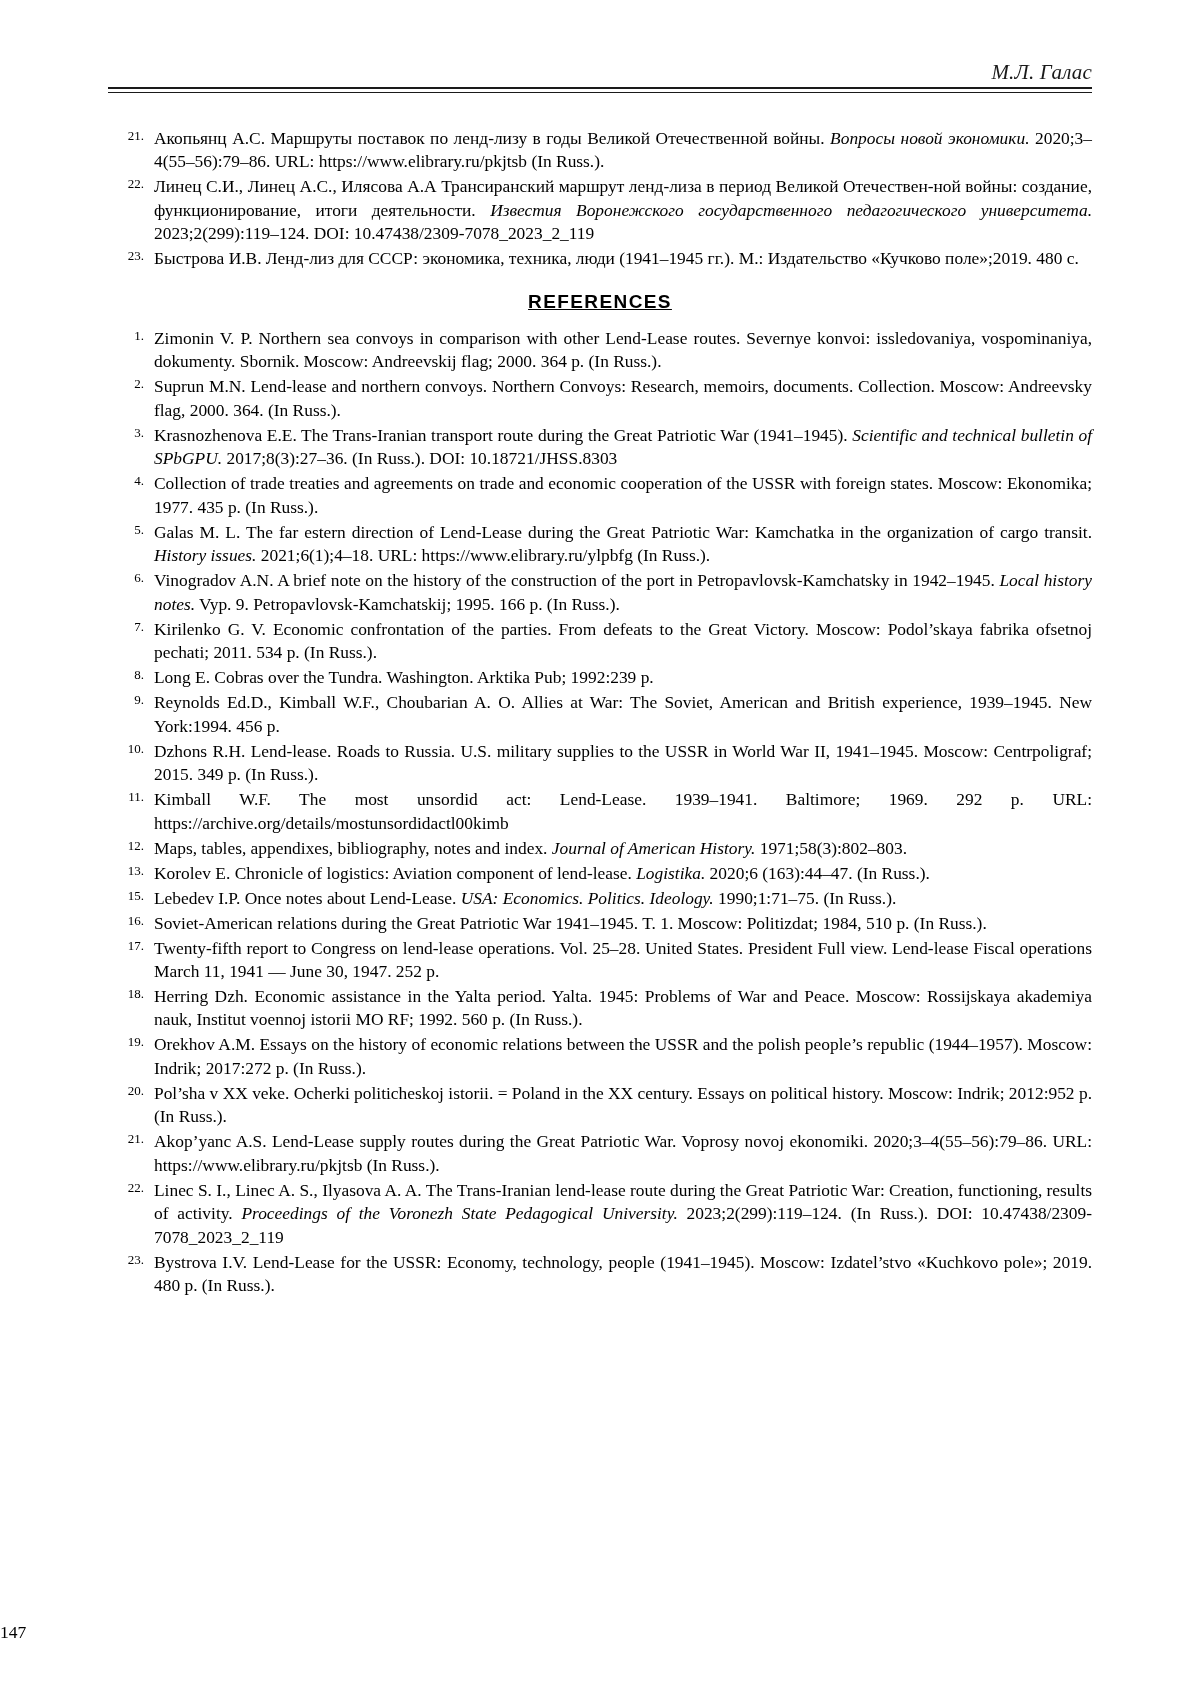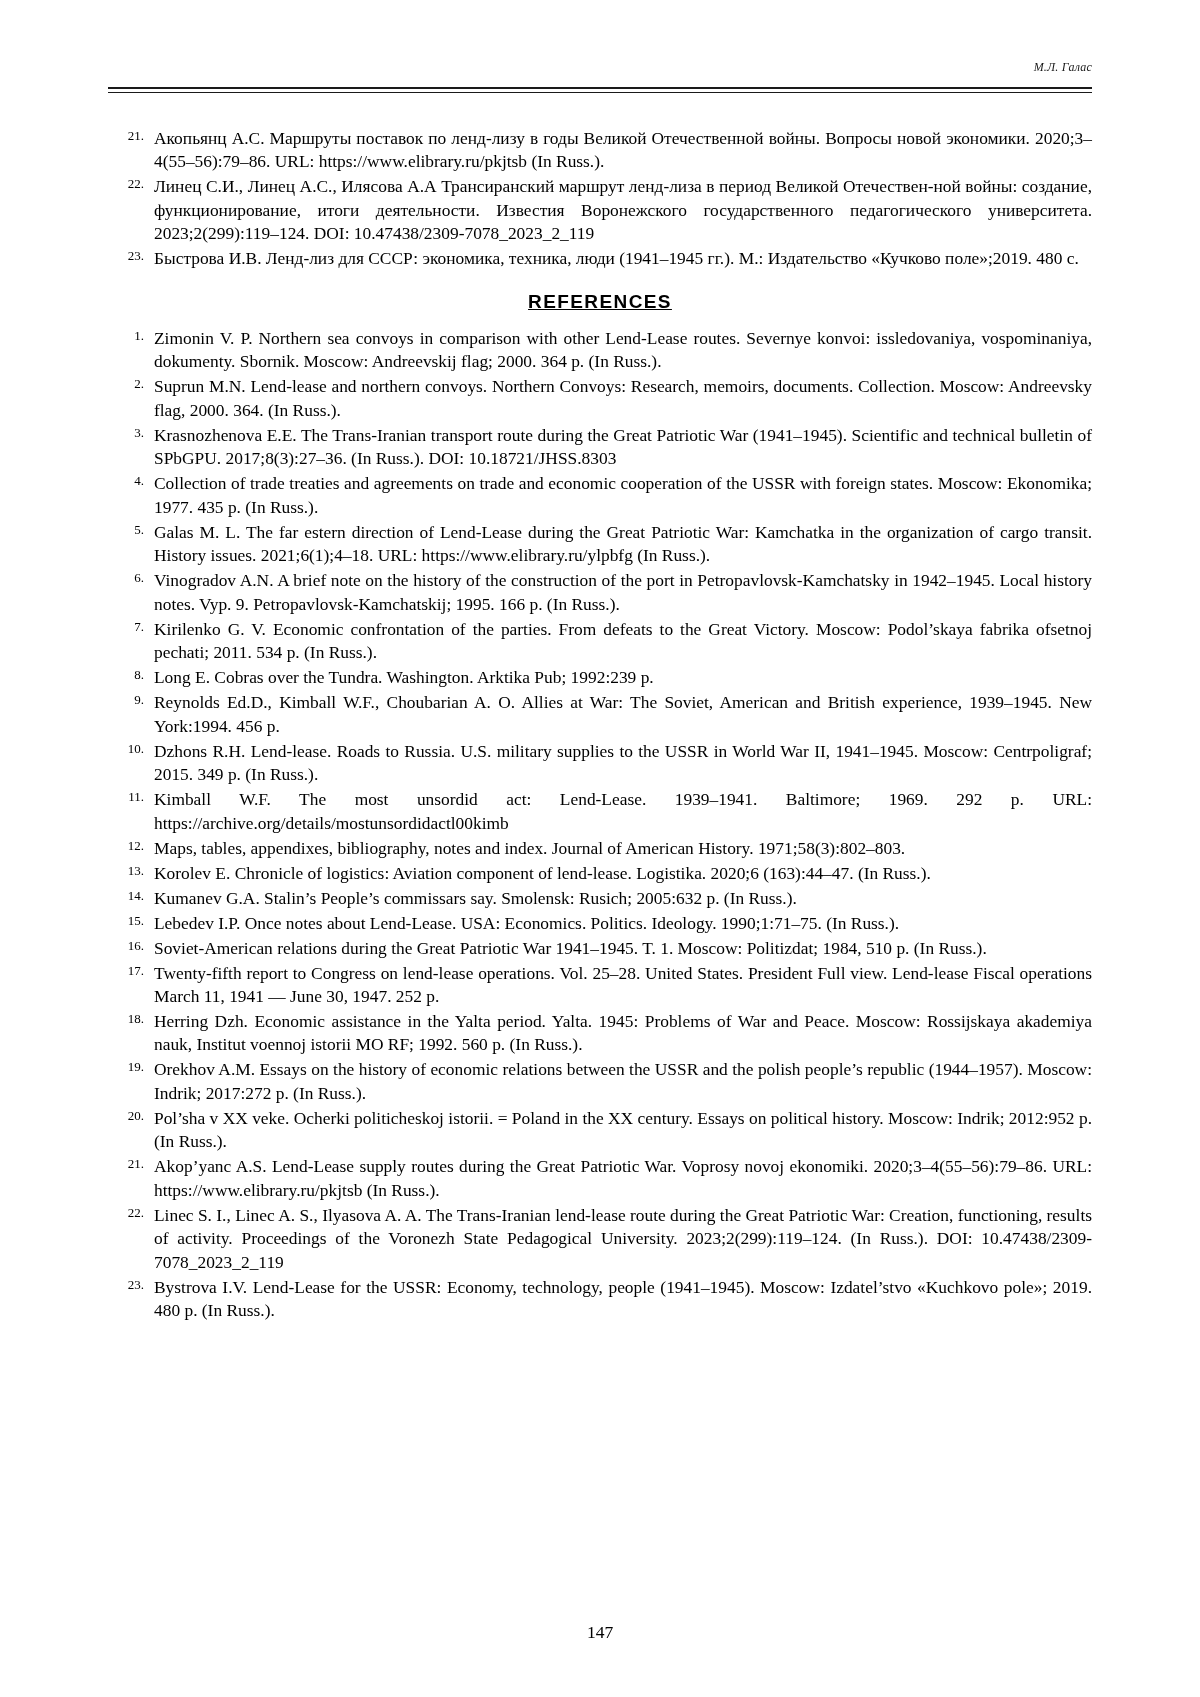--- a/index.html
+++ b/index.html
@@ -16,24 +16,24 @@
   .page {
     position: relative;
     width: 1200px;
     min-height: 1697px;
     box-sizing: border-box;
     padding: 60px 108px 40px 108px;
   }
   .running-head {
     text-align: right;
     font-style: italic;
-    font-size: 12px;
+    font-size: 21px;
     letter-spacing: 0.2px;
     color: #1a1a1a;
-    margin-bottom: 12px;
+    margin-bottom: 2px;
   }
   .rule-double {
     border-top: 2.2px solid #1a1a1a;
     border-bottom: 1px solid #1a1a1a;
     height: 3px;
     margin-bottom: 34px;
   }
   ol.reflist {
     list-style: none;
     margin: 0;
@@ -58,27 +58,26 @@
   }
   .section-title {
     text-align: center;
     font-family: "Liberation Sans", sans-serif;
     font-weight: bold;
     font-size: 19px;
     letter-spacing: 1.4px;
     margin: 20px 0 14px 0;
     text-decoration: underline;
   }
-  .it { }
+  .it { font-style: italic; }
   .page-number {
     position: absolute;
     left: 0;
     right: 0;
     bottom: 54px;
-    text-align: center;
     font-size: 17.5px;
   }
 </style>
 </head>
 <body>
 
 <div class="page">
 
   <div class="running-head">М.Л. Галас</div>
   <div class="rule-double"></div>
@@ -98,21 +97,20 @@
       <li><span class="num">4.</span><span>Collection of trade treaties and agreements on trade and economic cooperation of the USSR with foreign states. Moscow: Ekonomika; 1977. 435 p. (In Russ.).</span></li>
       <li><span class="num">5.</span><span>Galas M. L. The far estern direction of Lend-Lease during the Great Patriotic War: Kamchatka in the organization of cargo transit. </span><span class="it">History issues.</span><span> 2021;6(1);4–18. URL: https://www.elibrary.ru/ylpbfg (In Russ.).</span></li>
       <li><span class="num">6.</span><span>Vinogradov A.N. A brief note on the history of the construction of the port in Petropavlovsk-Kamchatsky in 1942–1945. </span><span class="it">Local history notes.</span><span> Vyp. 9. Petropavlovsk-Kamchatskij; 1995. 166 p. (In Russ.).</span></li>
       <li><span class="num">7.</span><span>Kirilenko G. V. Economic confrontation of the parties. From defeats to the Great Victory. Moscow: Podol’skaya fabrika ofsetnoj pechati; 2011. 534 p. (In Russ.).</span></li>
       <li><span class="num">8.</span><span>Long E. Cobras over the Tundra. Washington. Arktika Pub; 1992:239 p.</span></li>
       <li><span class="num">9.</span><span>Reynolds Ed.D., Kimball W.F., Choubarian A. O. Allies at War: The Soviet, American and British experience, 1939–1945. New York:1994. 456 p.</span></li>
       <li><span class="num">10.</span><span>Dzhons R.H. Lend-lease. Roads to Russia. U.S. military supplies to the USSR in World War II, 1941–1945. Moscow: Centrpoligraf; 2015. 349 p. (In Russ.).</span></li>
       <li><span class="num">11.</span><span>Kimball W.F. The most unsordid act: Lend-Lease. 1939–1941. Baltimore; 1969. 292 p. URL: https://archive.org/details/mostunsordidactl00kimb</span></li>
       <li><span class="num">12.</span><span>Maps, tables, appendixes, bibliography, notes and index. </span><span class="it">Journal of American History.</span><span> 1971;58(3):802–803.</span></li>
       <li><span class="num">13.</span><span>Korolev E. Chronicle of logistics: Aviation component of lend-lease. </span><span class="it">Logistika.</span><span> 2020;6 (163):44–47. (In Russ.).</span></li>
-      <li><span class="num">14.</span><span>Kumanev G.A. Stalin’s People’s commissars say. Smolensk: Rusich; 2005:632 p. (In Russ.).</span></li>
       <li><span class="num">15.</span><span>Lebedev I.P. Once notes about Lend-Lease. </span><span class="it">USA: Economics. Politics. Ideology.</span><span> 1990;1:71–75. (In Russ.).</span></li>
       <li><span class="num">16.</span><span>Soviet-American relations during the Great Patriotic War 1941–1945. T. 1. Moscow: Politizdat; 1984, 510 p. (In Russ.).</span></li>
       <li><span class="num">17.</span><span>Twenty-fifth report to Congress on lend-lease operations. Vol. 25–28. United States. President Full view. Lend-lease Fiscal operations March 11, 1941 — June 30, 1947. 252 p.</span></li>
       <li><span class="num">18.</span><span>Herring Dzh. Economic assistance in the Yalta period. Yalta. 1945: Problems of War and Peace. Moscow: Rossijskaya akademiya nauk, Institut voennoj istorii MO RF; 1992. 560 p. (In Russ.).</span></li>
       <li><span class="num">19.</span><span>Orekhov A.M. Essays on the history of economic relations between the USSR and the polish people’s republic (1944–1957). Moscow: Indrik; 2017:272 p. (In Russ.).</span></li>
       <li><span class="num">20.</span><span>Pol’sha v XX veke. Ocherki politicheskoj istorii. = Poland in the XX century. Essays on political history. Moscow: Indrik; 2012:952 p. (In Russ.).</span></li>
       <li><span class="num">21.</span><span>Akop’yanc A.S. Lend-Lease supply routes during the Great Patriotic War. Voprosy novoj ekonomiki. 2020;3–4(55–56):79–86. URL: https://www.elibrary.ru/pkjtsb (In Russ.).</span></li>
       <li><span class="num">22.</span><span>Linec S. I., Linec A. S., Ilyasova A. A. The Trans-Iranian lend-lease route during the Great Patriotic War: Creation, functioning, results of activity. </span><span class="it">Proceedings of the Voronezh State Pedagogical University.</span><span> 2023;2(299):119–124. (In Russ.). DOI: 10.47438/2309-7078_2023_2_119</span></li>
       <li><span class="num">23.</span><span>Bystrova I.V. Lend-Lease for the USSR: Economy, technology, people (1941–1945). Moscow: Izdatel’stvo «Kuchkovo pole»; 2019. 480 p. (In Russ.).</span></li>
     </ol>

